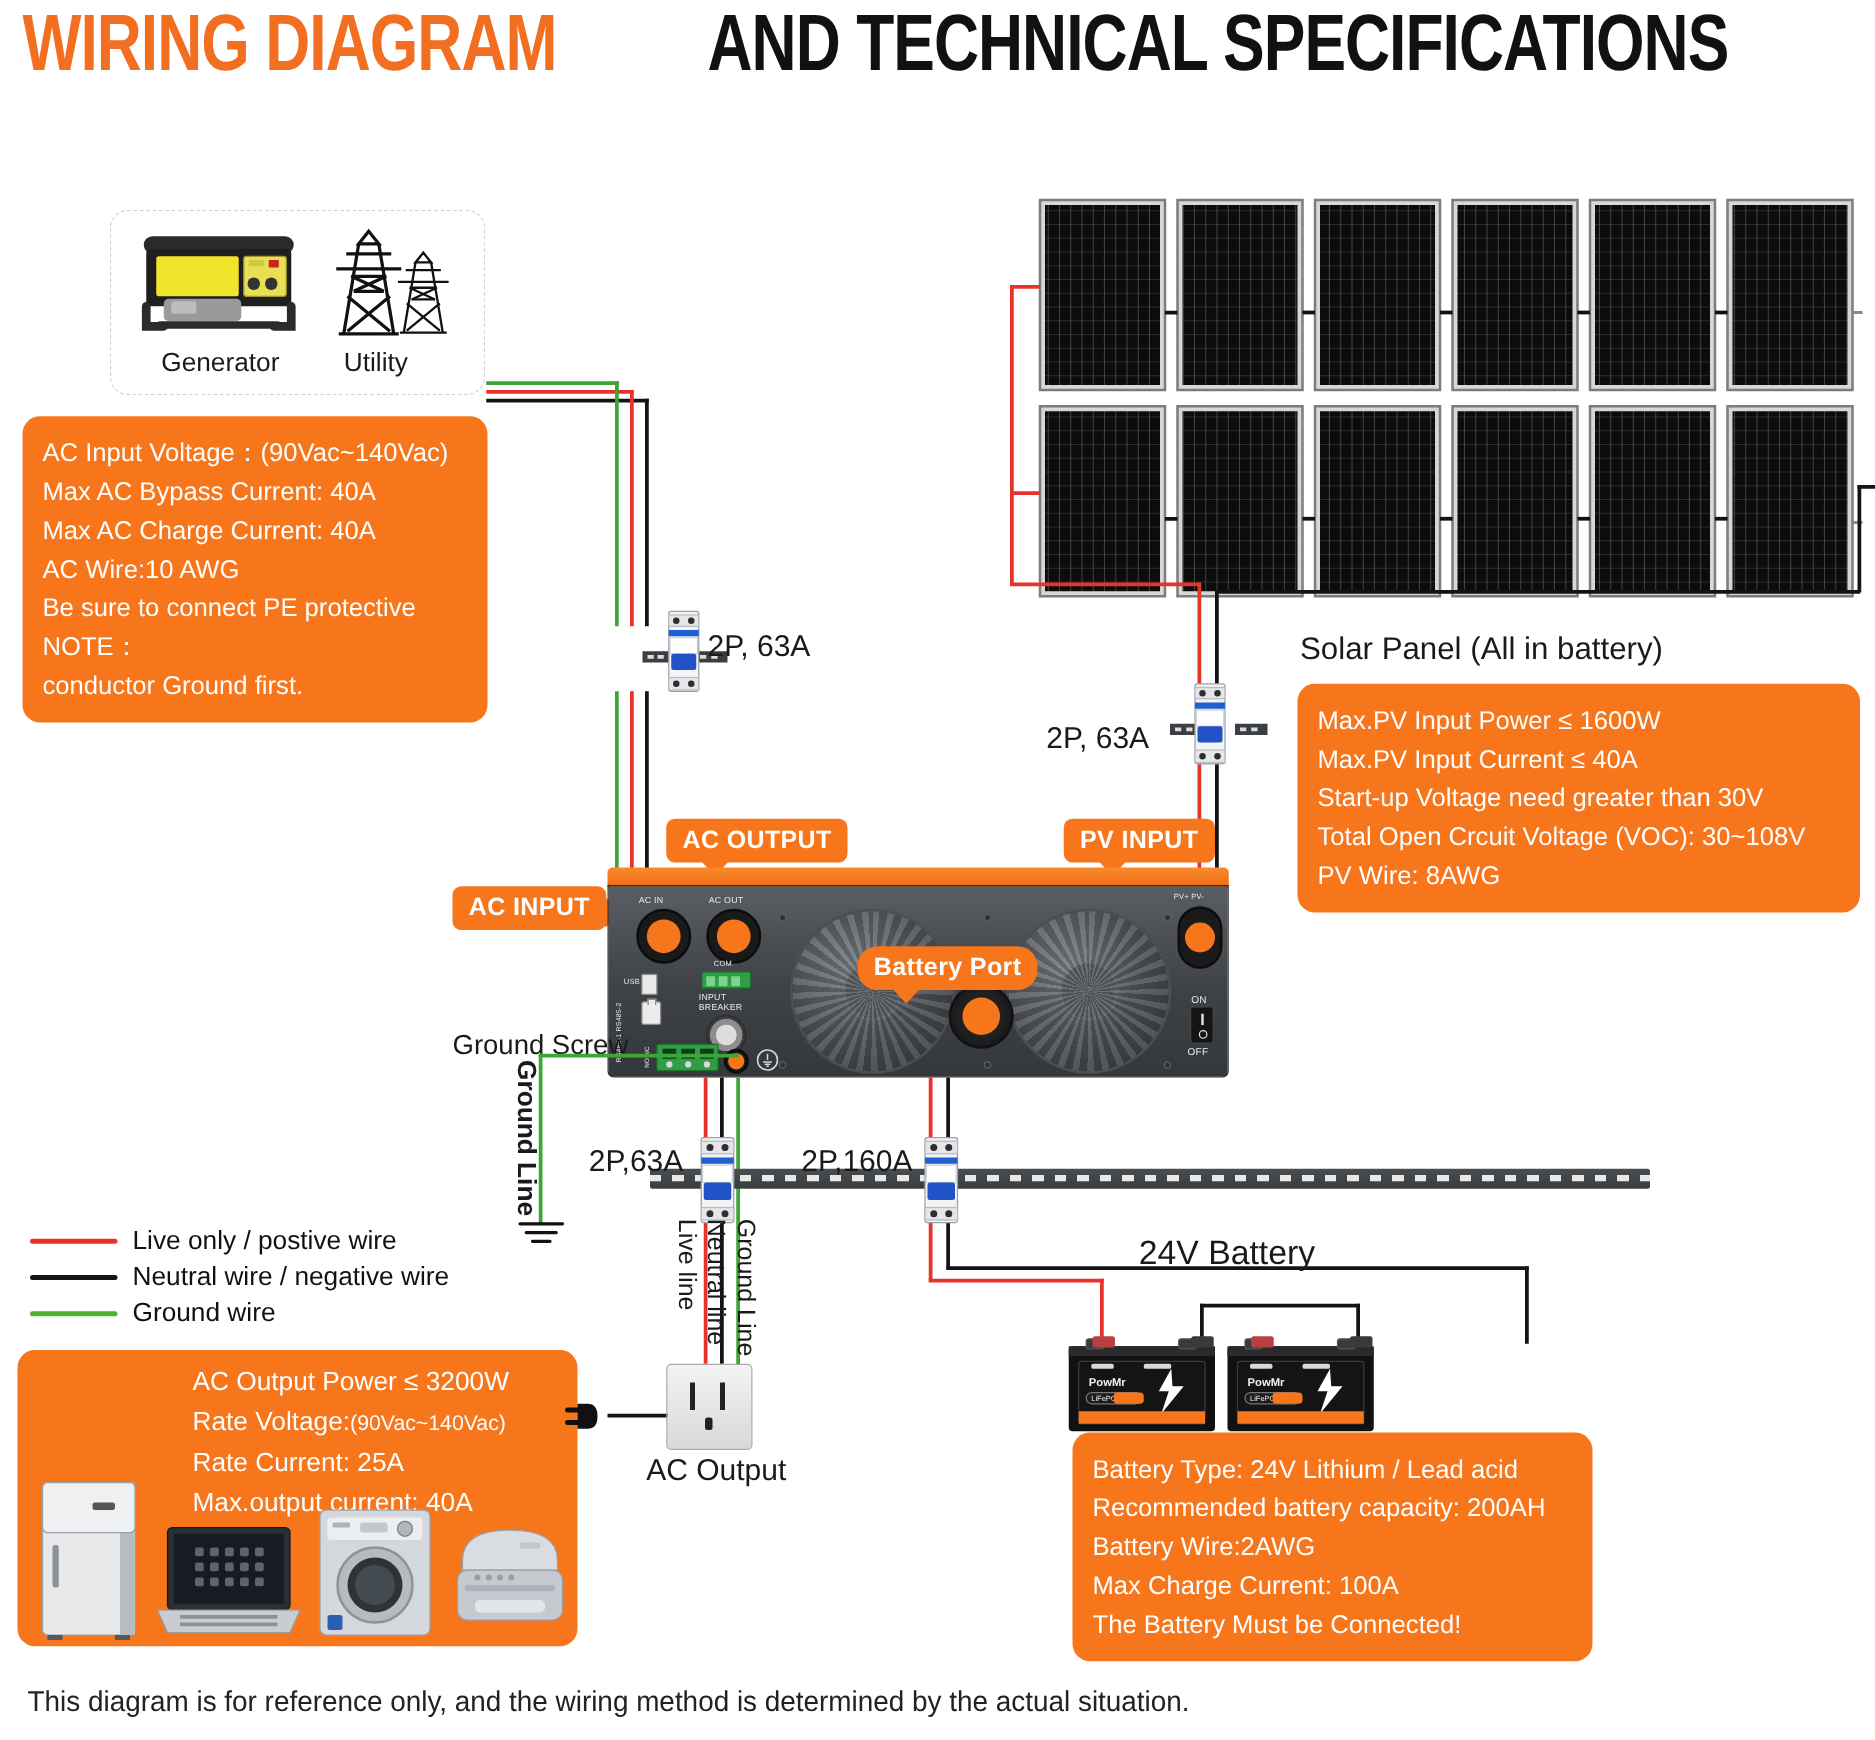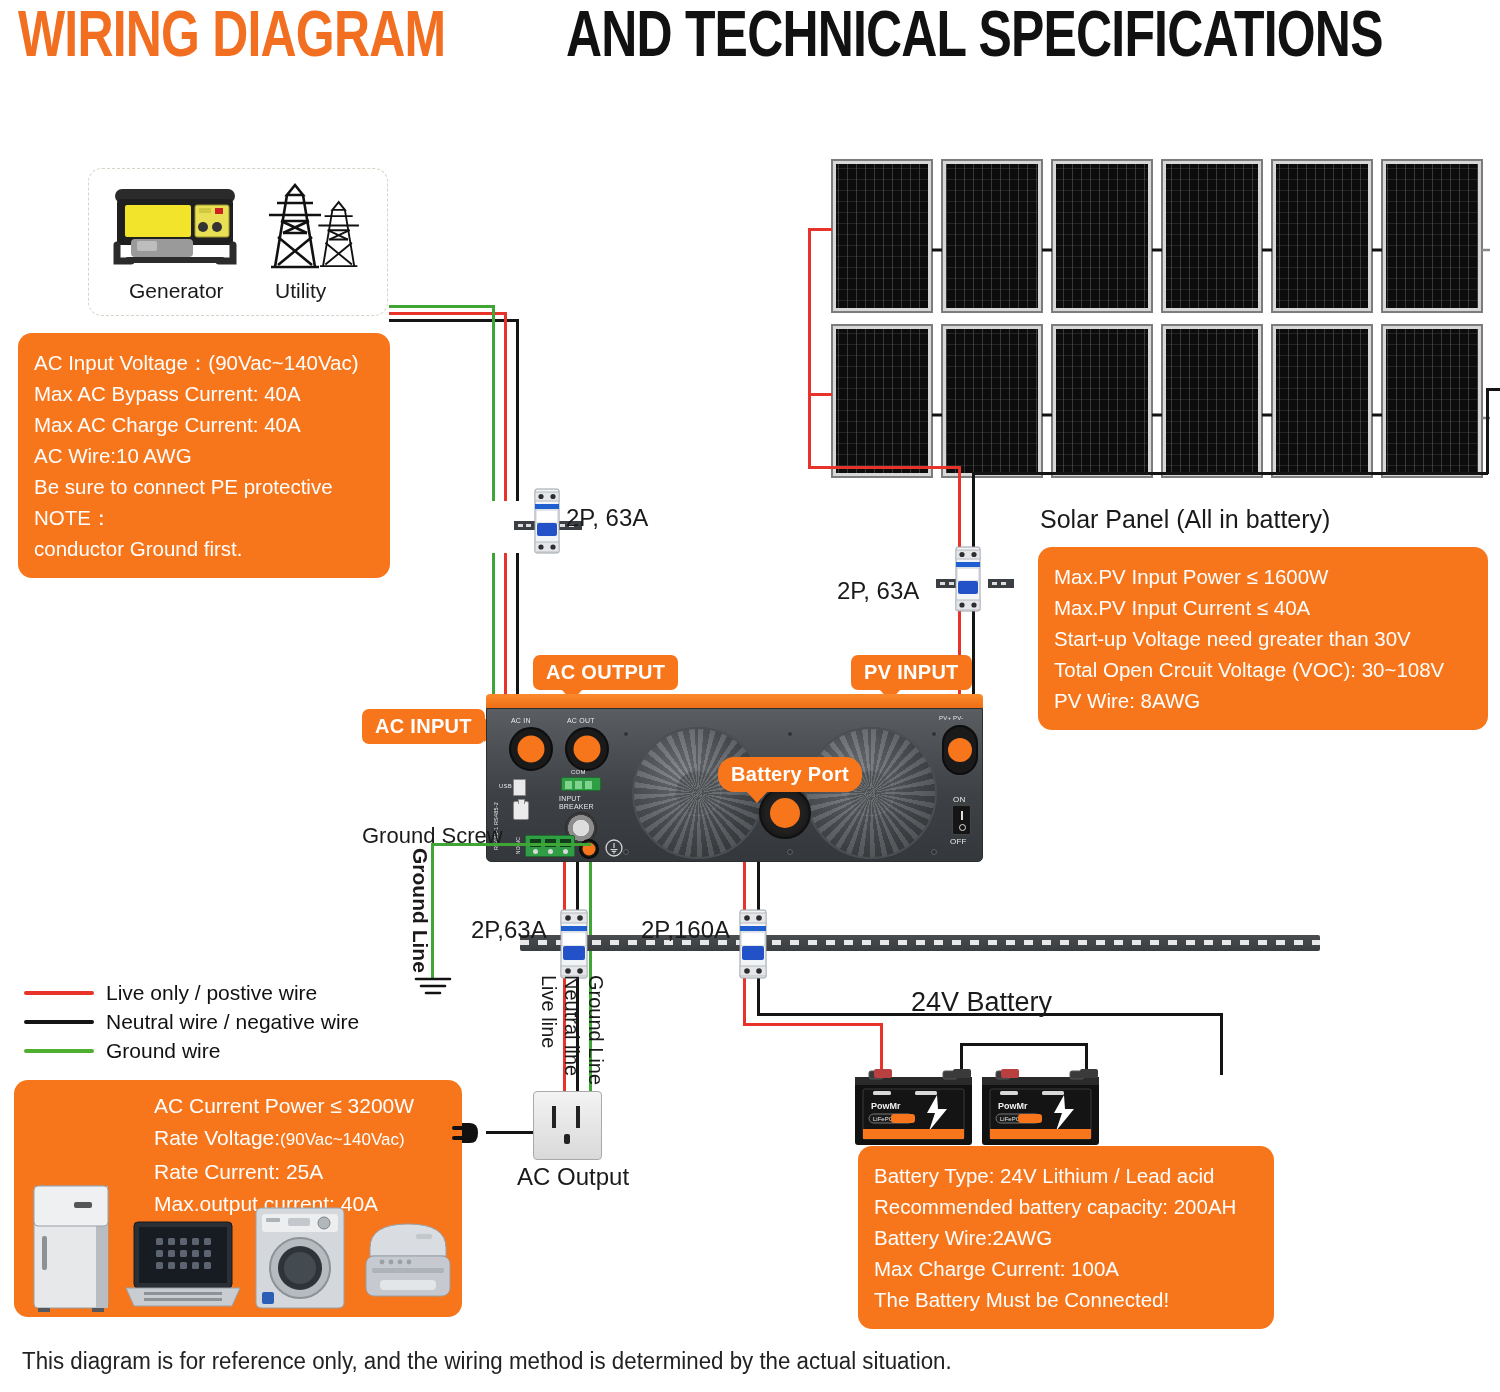--- a/index.html
+++ b/index.html
@@ -285,21 +285,21 @@
 
 <div class="abs pill pill-tail-right" style="left:362px;top:709px;">
   <span>AC INPUT</span>
 </div>
 <div class="abs pill pill-tail-down" style="left:533px;top:655px;">
   <span>AC OUTPUT</span>
 </div>
 <div class="abs pill pill-tail-down" style="left:851px;top:655px;">
   <span>PV INPUT</span>
 </div>
-<div class="abs pill pill-tail-down" style="left:718px;top:757px;z-index:9;border-radius:16px;">
+<div class="abs pill pill-tail-down" style="left:686px;top:757px;z-index:9;border-radius:16px;">
   <span>Battery Port</span>
 </div>
 
 <div class="abs" id="inverter">
   <div id="inv-top"></div>
   <div id="inv-body">
 
     <div class="port" style="left:22px;top:18px;width:44px;height:44px;">
       <div class="port-in" style="width:27px;height:27px;"></div>
     </div>
@@ -456,21 +456,21 @@
     <div class="leg-txt">Neutral wire / negative wire</div>
   </div>
   <div class="leg-row">
     <div class="leg-line" style="background:#4FB030;"></div>
     <div class="leg-txt">Ground wire</div>
   </div>
 </div>
 
 <div class="abs" style="left:14px;top:1080px;width:448px;height:237px;background:#F7761C;border-radius:14px;overflow:hidden;">
   <div style="position:absolute;left:140px;top:10px;color:#fff;font-size:21px;line-height:32px;white-space:nowrap;">
-    <div>AC Current Power ≤ 3200W</div>
+    <div>AC Output Power ≤ 3200W</div>
     <div>
       <span>Rate Voltage:</span><span class="small-paren">(90Vac~140Vac)</span>
     </div>
     <div>Rate Current: 25A</div>
     <div>Max.output current: 40A</div>
   </div>
 
   <svg style="position:absolute;left:16px;top:104px;" width="82" height="128" viewBox="0 0 82 128">
     <rect x="4" y="2" width="74" height="122" rx="4" fill="#e6e8ea" stroke="#9aa0a6"></rect>
     <rect x="66" y="2" width="12" height="122" fill="#b9bdc1"></rect>

